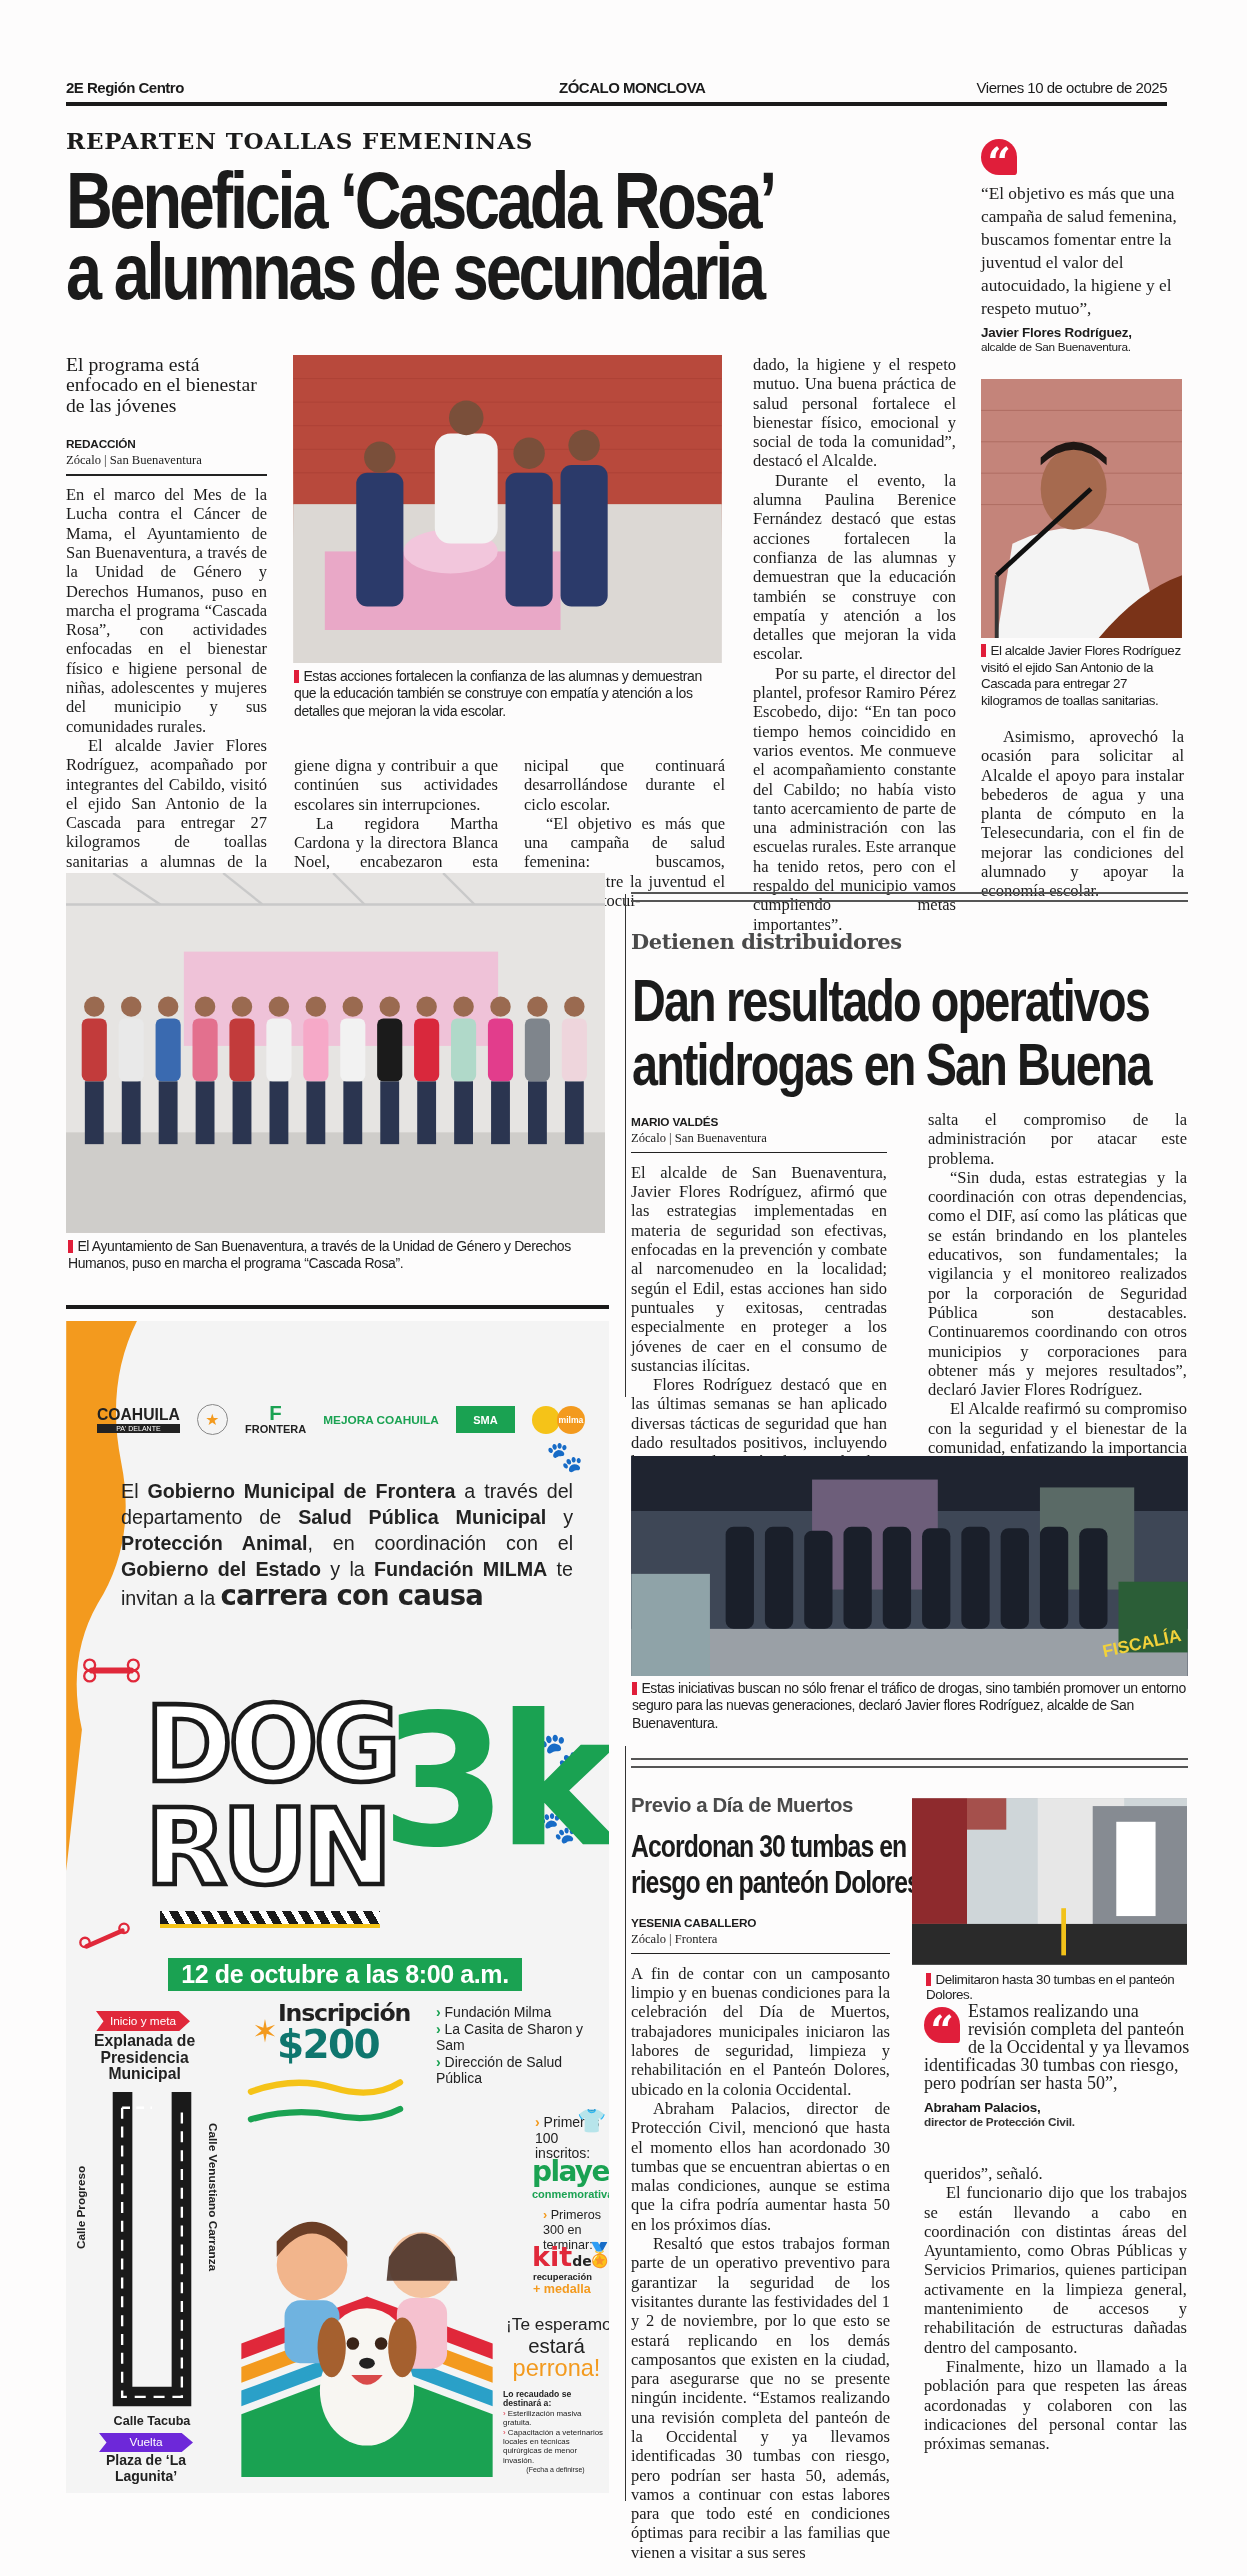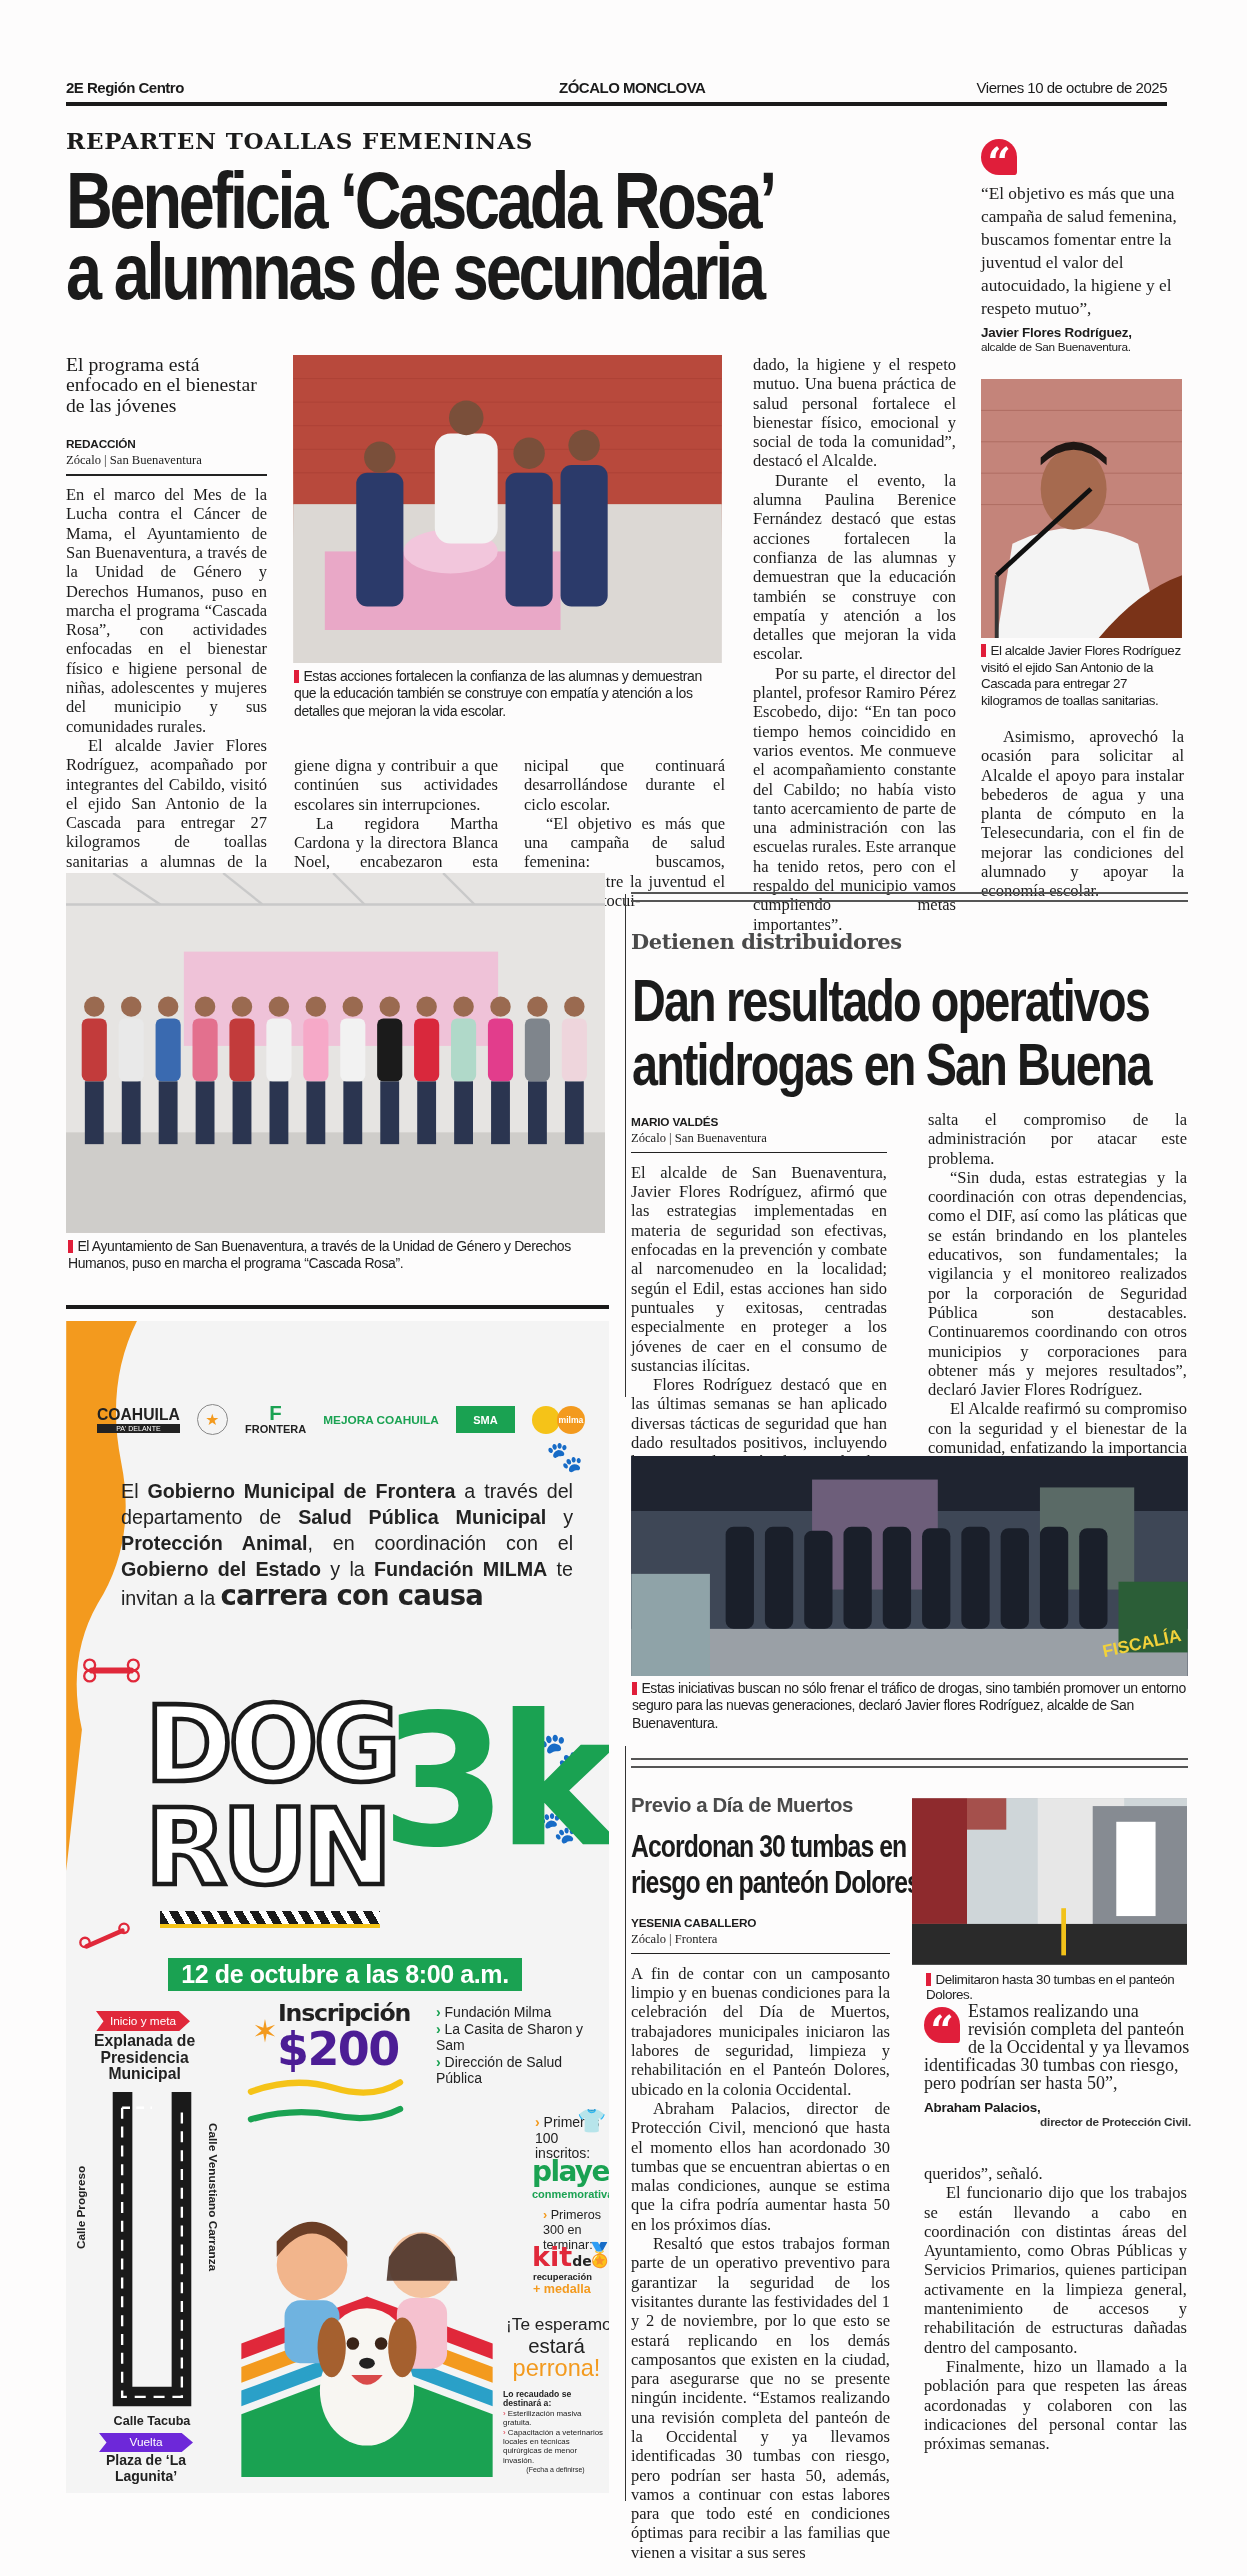--- a/index.html
+++ b/index.html
@@ -254,21 +254,21 @@
     <rect x="0" y="160" width="350" height="52" fill="#2a2a2a"></rect>
     <rect x="190" y="140" width="6" height="60" fill="#f2c21a"></rect>
   </svg>
 </div>
 <div class="abs caption" style="left:926px;top:1972px;width:261px;font-size:13.4px;line-height:15px;"><span class="bar"></span><span>Delimitaron hasta 30 tumbas en el panteón Dolores.</span></div>
 
 <div class="abs" style="left:924px;top:2002px;width:267px;">
   <div class="quote-mark">“</div>
   <div class="serif" style="font-size:18px;line-height:18px;color:#222;">Estamos realizando una revisión completa del panteón de la Occidental y ya llevamos identificadas 30 tumbas con riesgo, pero podrían ser hasta 50”,</div>
   <div class="cond" style="clear:both;font-weight:bold;font-size:13.4px;margin-top:7.9px;letter-spacing:-0.2px;">Abraham Palacios,</div>
-  <div class="cond" style="font-weight:bold;font-size:11.8px;color:#333;letter-spacing:-0.2px;text-align:right;">director de Protección Civil.</div>
+  <div class="cond" style="font-weight:bold;font-size:11.8px;color:#333;letter-spacing:-0.2px;">director de Protección Civil.</div>
 </div>
 
 <div class="abs" style="left:631px;top:1916px;width:259px;">
   <div class="byline-name">YESENIA CABALLERO</div>
   <div class="byline-place">Zócalo | Frontera</div>
   <div class="byline-rule"></div>
   <div class="body-text" style="margin-top:9.4px;">
     <p class="noindent">A fin de contar con un camposanto limpio y en buenas condiciones para la celebración del Día de Muertos, trabajadores municipales iniciaron las labores de seguridad, limpieza y rehabilitación en el Panteón Dolores, ubicado en la colonia Occidental.</p>
     <p>Abraham Palacios, director de Protección Civil, mencionó que hasta el momento ellos han acordonado 30 tumbas que se encuentran abiertas o en malas condiciones, aunque se estima que la cifra podría aumentar hasta 50 en los próximos días.</p>
     <p>Resaltó que estos trabajos forman parte de un operativo preventivo para garantizar la seguridad de los visitantes durante las festividades del 1 y 2 de noviembre, por lo que esto se estará replicando en los demás camposantos que existen en la ciudad, para asegurarse que no se presente ningún incidente. “Estamos realizando una revisión completa del panteón de la Occidental y ya llevamos identificadas 30 tumbas con riesgo, pero podrían ser hasta 50, además, vamos a continuar con estas labores para que todo esté en condiciones óptimas para recibir a las familias que vienen a visitar a sus seres</p>
@@ -343,21 +343,21 @@
     <path d="M32 20 L32 388 L108 388 L108 20" stroke="#fff" stroke-width="3" stroke-dasharray="14 10" fill="none"></path>
     <path d="M32 20 L70 20" stroke="#fff" stroke-width="3" stroke-dasharray="10 8"></path>
   </svg>
   <div class="abs" style="left:7.9px;top:928px;transform:rotate(-90deg);transform-origin:left top;font-weight:bold;font-size:11.8px;color:#222;white-space:nowrap;">Calle Progreso</div>
   <div class="abs" style="left:154px;top:802px;transform:rotate(90deg);transform-origin:left top;font-weight:bold;font-size:11.8px;color:#222;white-space:nowrap;">Calle Venustiano Carranza</div>
   <div class="abs" style="left:31px;top:1093px;width:110px;text-align:center;font-weight:bold;font-size:12.6px;color:#222;">Calle Tacuba</div>
   <div class="abs" style="left:33px;top:1112px;width:94px;height:19px;background:#6d28d9;color:#fff;font-size:11.8px;line-height:19px;text-align:center;clip-path:polygon(0 0,88% 0,100% 50%,88% 100%,0 100%,8% 50%);">Vuelta</div>
   <div class="abs" style="left:25px;top:1132px;width:110px;text-align:center;font-weight:bold;font-size:14px;line-height:15.7px;color:#222;">Plaza de ‘La Lagunita’</div>
 
   <div class="abs" style="left:212px;top:678px;font-family:'DejaVu Sans',sans-serif;font-weight:bold;font-size:23.6px;color:#222;letter-spacing:-1.2px;">Inscripción</div>
-  <div class="abs" style="left:211px;top:701px;font-family:'DejaVu Sans',sans-serif;font-weight:bold;font-size:46px;color:#4c1d95;letter-spacing:-1.6px;">$200</div>
+  <div class="abs" style="left:211px;top:701px;font-family:'DejaVu Sans',sans-serif;font-weight:bold;font-size:39px;color:#0f766e;letter-spacing:-1.6px;">$200</div>
   <div class="abs" style="left:186px;top:692px;font-size:31px;color:#f39a1e;">✶</div>
   <div class="abs" style="left:370px;top:683px;font-size:14px;line-height:16.5px;color:#222;">
     <div><span style="color:#1aa252;font-weight:bold;">› </span><span>Fundación Milma</span></div>
     <div><span style="color:#1aa252;font-weight:bold;">› </span><span>La Casita de Sharon y Sam</span></div>
     <div><span style="color:#1aa252;font-weight:bold;">› </span><span>Dirección de Salud Pública</span></div>
   </div>
 
   <svg class="abs" style="left:181px;top:755px;" width="157" height="55" viewBox="0 0 200 70">
     <path d="M5 20 Q60 0 110 15 T195 8" stroke="#f5c318" stroke-width="8" fill="none" stroke-linecap="round"></path>
     <path d="M5 55 Q60 40 110 50 T195 42" stroke="#1aa252" stroke-width="8" fill="none" stroke-linecap="round"></path>

